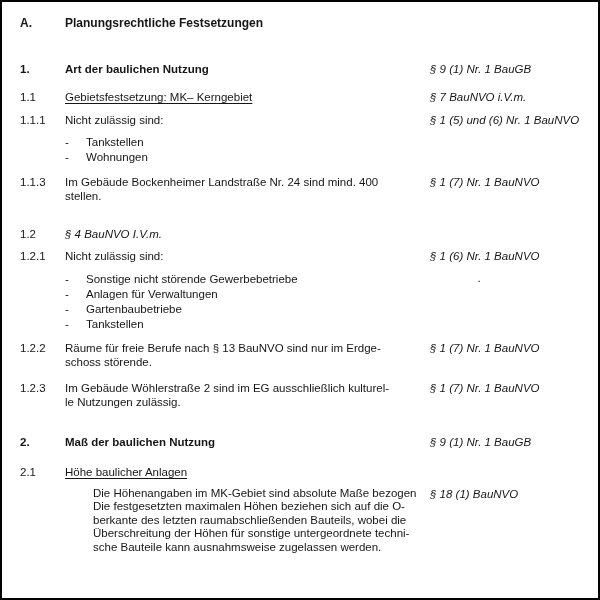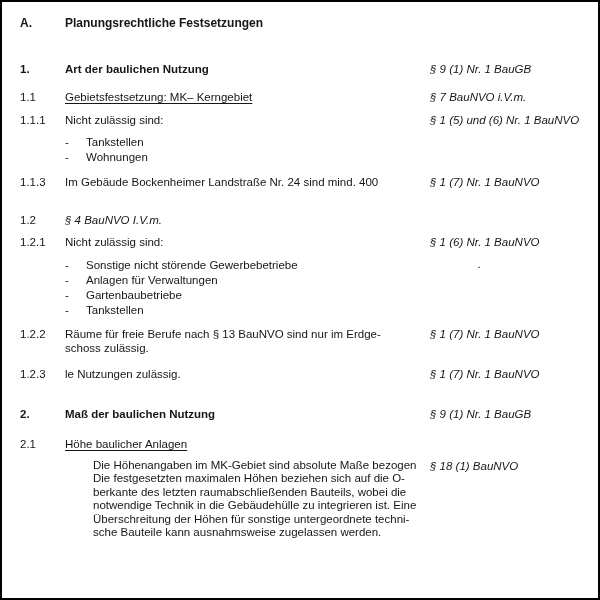--- a/index.html
+++ b/index.html
@@ -79,20 +79,21 @@
       <span>Wohnungen</span>
     </div>
   </div>
   <div class="ref"></div>
 </div>
 
 <div class="row mt10">
   <div class="num">1.1.3</div>
   <div class="content">
       <div class="tline">Im Gebäude Bockenheimer Landstraße Nr. 24 sind mind. 400</div>
+      <div class="tline">stellen.</div>
     </div>
   <div class="ref">§ 1 (7) Nr. 1 BauNVO</div>
 </div>
 
 <div class="row u-row mt24">
   <div class="num">1.2</div>
   <div class="ref">§ 4 BauNVO I.V.m.</div>
 </div>
 
 <div class="row mt8">
@@ -124,28 +125,29 @@
       <span>Tankstellen</span>
     </div>
   </div>
   <div class="ref"></div>
 </div>
 
 <div class="row mt9">
   <div class="num">1.2.2</div>
   <div class="content">
       <div class="tline">Räume für freie Berufe nach § 13 BauNVO sind nur im Erdge-</div>
-      <div class="tline">schoss zulässig.</div>
+      <div class="tline">schoss störende.</div>
     </div>
   <div class="ref">§ 1 (7) Nr. 1 BauNVO</div>
 </div>
 
 <div class="row mt13">
   <div class="num">1.2.3</div>
   <div class="content">
+      <div class="tline">Im Gebäude Wöhlerstraße 2 sind im EG ausschließlich kulturel-</div>
       <div class="tline">le Nutzungen zulässig.</div>
     </div>
   <div class="ref">§ 1 (7) Nr. 1 BauNVO</div>
 </div>
 
 <div class="row h-row mt26">
   <div class="num">2.</div>
   <div class="content">Maß der baulichen Nutzung</div>
   <div class="ref">§ 9 (1) Nr. 1 BauGB</div>
 </div>
@@ -154,18 +156,17 @@
   <div class="num">2.1</div>
   <div class="content">Höhe baulicher Anlagen</div>
 </div>
 
 <div class="row para mt8">
   <div class="num"></div>
   <div class="content">
       <div class="tline">Die Höhenangaben im MK-Gebiet sind absolute Maße bezogen</div>
       <div class="tline">Die festgesetzten maximalen Höhen beziehen sich auf die O-</div>
       <div class="tline">berkante des letzten raumabschließenden Bauteils, wobei die</div>
-      <div class="tline">notwendige Technik in die Gebäudehülle zu integrieren ist. Eine</div>
       <div class="tline">Überschreitung der Höhen für sonstige untergeordnete techni-</div>
       <div class="tline">sche Bauteile kann ausnahmsweise zugelassen werden.</div>
     </div>
   <div class="ref">§ 18 (1) BauNVO</div>
 </div>
 
 </body></html>

